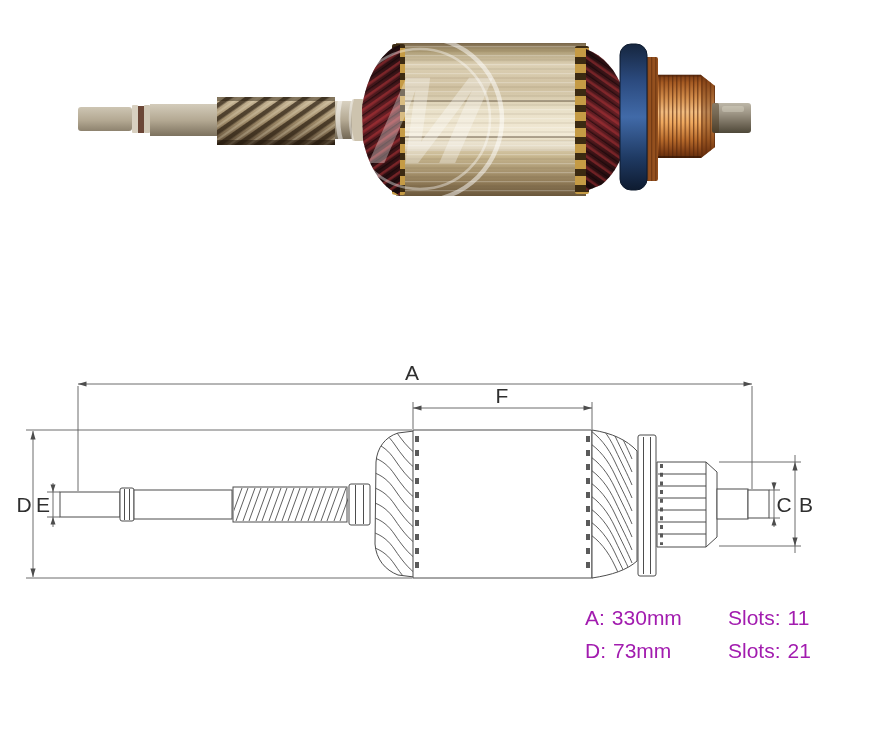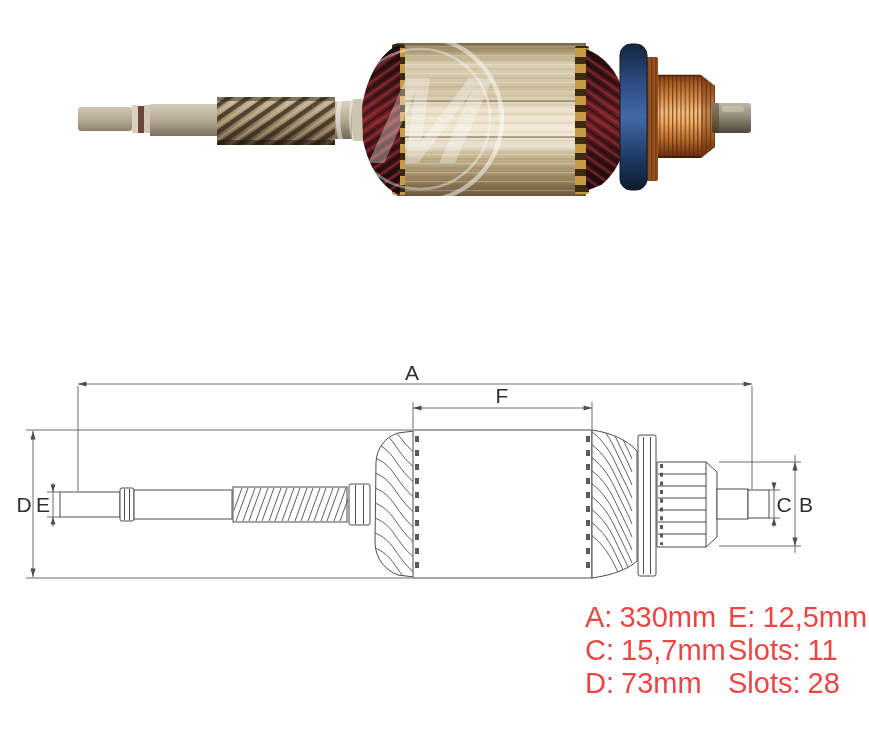--- a/index.html
+++ b/index.html
@@ -3,21 +3,21 @@
 <meta charset="utf-8">
 <style>
   html,body{margin:0;padding:0;background:#ffffff;}
   body{width:869px;height:731px;overflow:hidden;position:relative;
        font-family:"Liberation Sans",sans-serif;}
   .canvas{position:absolute;left:0;top:0;width:869px;height:731px;background:#fff;}
   svg{position:absolute;left:0;top:0;display:block;}
   .specs{position:absolute;top:601px;}
   .specs.col1{left:585px;}
   .specs.col2{left:728px;}
-  .spec-row{height:33px;line-height:33px;font-size:29px;color:#ef4444;white-space:nowrap;}
+  .spec-row{height:33px;line-height:33px;font-size:21px;color:#a21caf;white-space:nowrap;}
   .spec-label{margin-right:7px;}
   .dim-label{font-size:21px;fill:#2f2f2f;}
 </style>
 </head>
 <body>
 
 <div class="canvas">
 
 <svg width="869" height="731" viewBox="0 0 869 731">
   <defs>
@@ -306,22 +306,20 @@
       <text class="dim-label" x="24" y="512" text-anchor="middle">D</text>
       <text class="dim-label" x="43" y="512" text-anchor="middle">E</text>
       <text class="dim-label" x="784" y="512" text-anchor="middle">C</text>
       <text class="dim-label" x="806" y="512" text-anchor="middle">B</text>
     </g>
   </g>
 </svg>
 
 <div class="specs col1">
   <div class="spec-row"><span class="spec-label">A:</span><span>330mm</span></div>
-  <div class="spec-row"><span class="spec-label">C:</span><span>15,7mm</span></div>
   <div class="spec-row"><span class="spec-label">D:</span><span>73mm</span></div>
 </div>
 <div class="specs col2">
-  <div class="spec-row"><span class="spec-label">E:</span><span>12,5mm</span></div>
   <div class="spec-row"><span class="spec-label">Slots:</span><span>11</span></div>
-  <div class="spec-row"><span class="spec-label">Slots:</span><span>28</span></div>
+  <div class="spec-row"><span class="spec-label">Slots:</span><span>21</span></div>
 </div>
 
 </div>
 
 </body></html>

